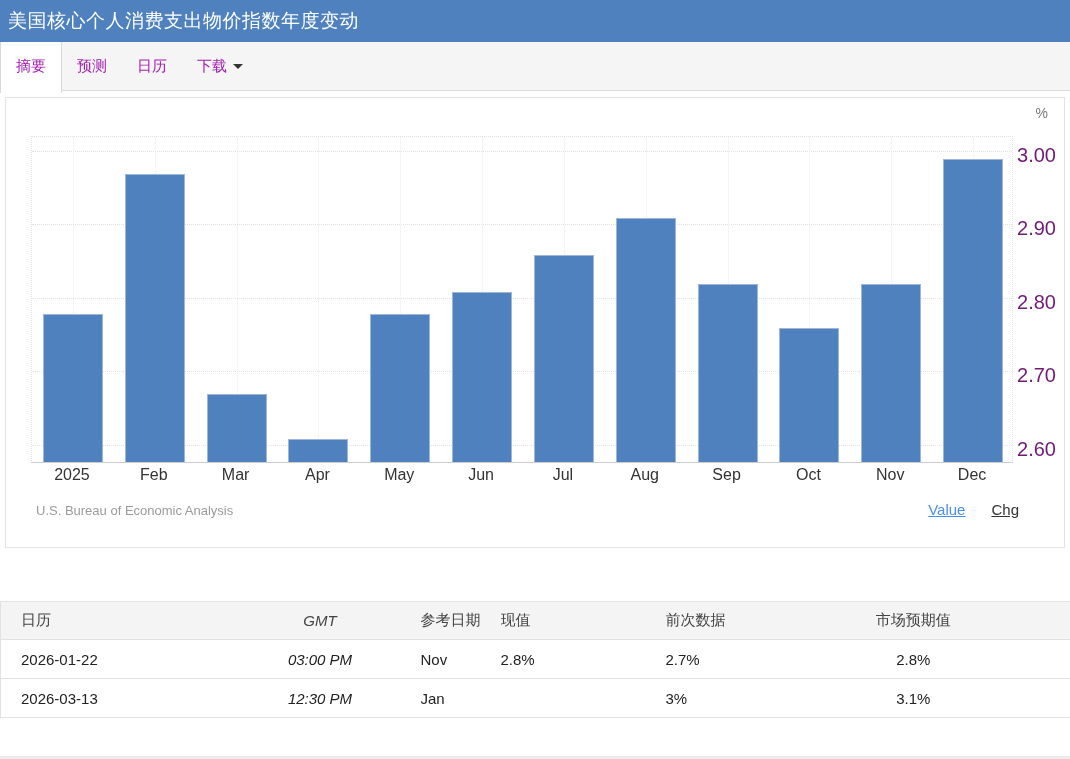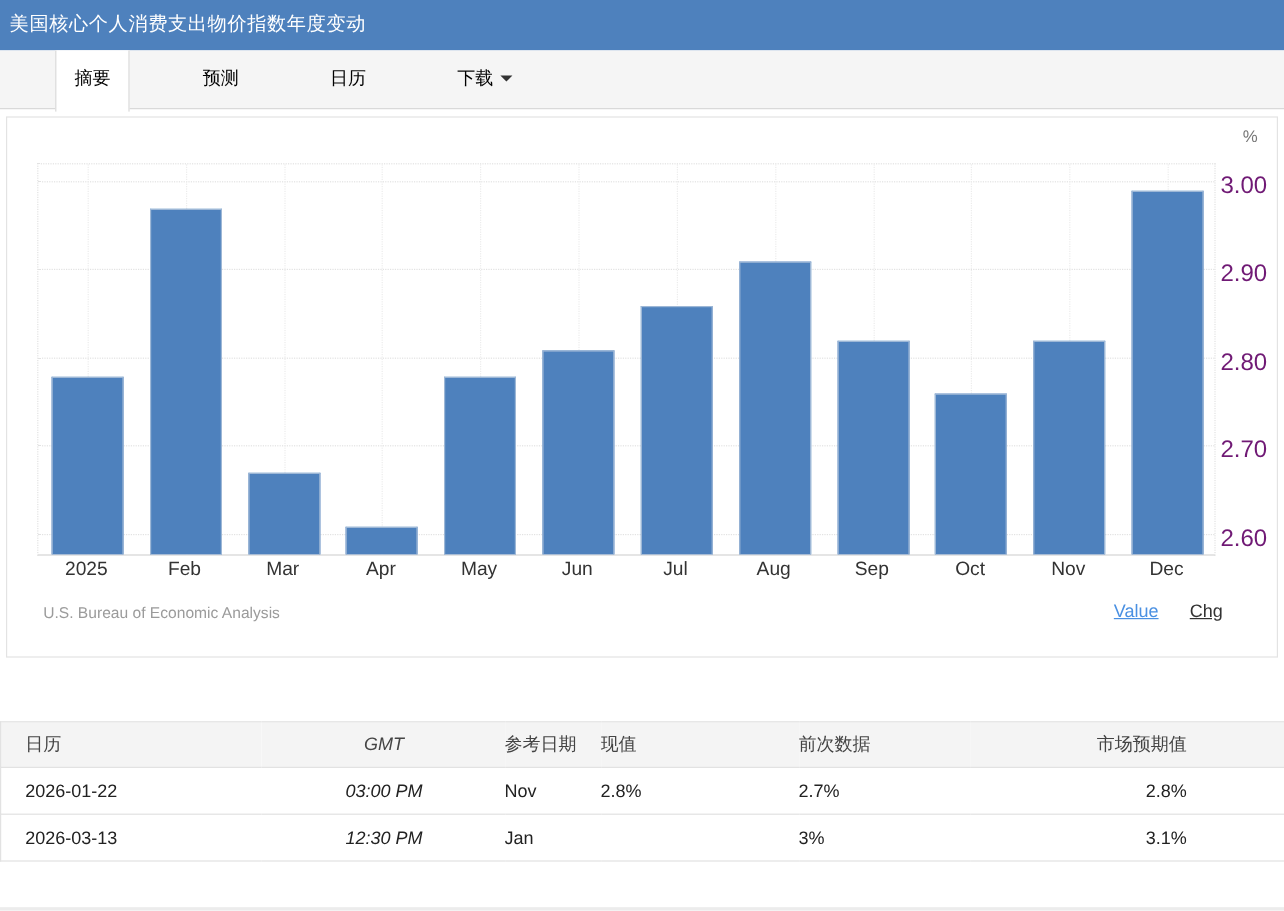--- a/index.html
+++ b/index.html
@@ -3,28 +3,28 @@
 <meta charset="utf-8">
 <style>
   * { margin:0; padding:0; box-sizing:border-box; }
   html,body { width:1070px; height:759px; overflow:hidden; background:#fff;
     font-family:"Liberation Sans","DejaVu Sans",sans-serif; }
   .page { position:relative; width:1070px; height:759px; background:#fff; }
 
   
   .titlebar { position:absolute; left:0; top:0; width:1070px; height:42px;
     background:#4e81bd; }
-  .titlebar h1 { font-size:16px; font-weight:400; color:#fff; line-height:42px;
+  .titlebar h1 { font-size:19px; font-weight:400; color:#fff; line-height:42px;
     padding-left:8px; letter-spacing:0.5px; }
 
   
   .tabbar { position:absolute; left:0; top:42px; width:1070px; height:49px;
     background:#f5f5f5; border-bottom:1px solid #d9d9d9; display:flex; }
-  .tab { height:49px; line-height:48px; font-size:15px; color:#000000;
-    padding:0 15px; cursor:pointer;margin-left:46px; }
+  .tab { height:49px; line-height:48px; font-size:15px; color:#a21caf;
+    padding:0 15px; cursor:pointer; }
   .tab.active { background:#fff; border-left:1px solid #d9d9d9;
     border-right:1px solid #d9d9d9; height:51px; position:relative; z-index:2; }
   .caret { display:inline-block; width:0; height:0; border-left:5px solid transparent;
     border-right:5px solid transparent; border-top:5px solid #333;
     margin-left:6px; vertical-align:2px; }
 
   
   .chart-panel { position:absolute; left:5px; top:97px; width:1060px; height:451px;
     background:#fff; border:1px solid #e3e3e3; }
   .plot { position:absolute; left:25px; top:38px; width:982px; height:327px;
@@ -53,21 +53,21 @@
     border-collapse:collapse; table-layout:fixed; font-size:15px; }
   .cal-table th { font-weight:400; color:#444; background:#f4f4f4; height:38px; }
   .cal-table td { color:#222; height:39px; background:#fff; }
   .cal-table th, .cal-table td { border-top:1px solid #e2e2e2;
     border-bottom:1px solid #e2e2e2; white-space:nowrap; overflow:hidden; }
   .cal-table tr > *:first-child { border-left:1px solid #e2e2e2; }
   .cal-table tr > *:last-child  { border-right:1px solid #e2e2e2; }
   .c0 { text-align:left;  padding-left:20px; }
   .c1 { text-align:center;  padding-left:2px;font-style:italic; }
   .c2, .c3, .c4 { text-align:left; padding-right:12px; }
-  .c5 { text-align:right; padding-right:81px; }
+  .c5 { text-align:center; padding-right:52px; }
 
   .bottom-strip { position:absolute; left:0; top:756px; width:1070px; height:3px;
     background:#ececec; }
 </style>
 </head>
 <body>
 
 <div class="page">
 
   <header class="titlebar">

